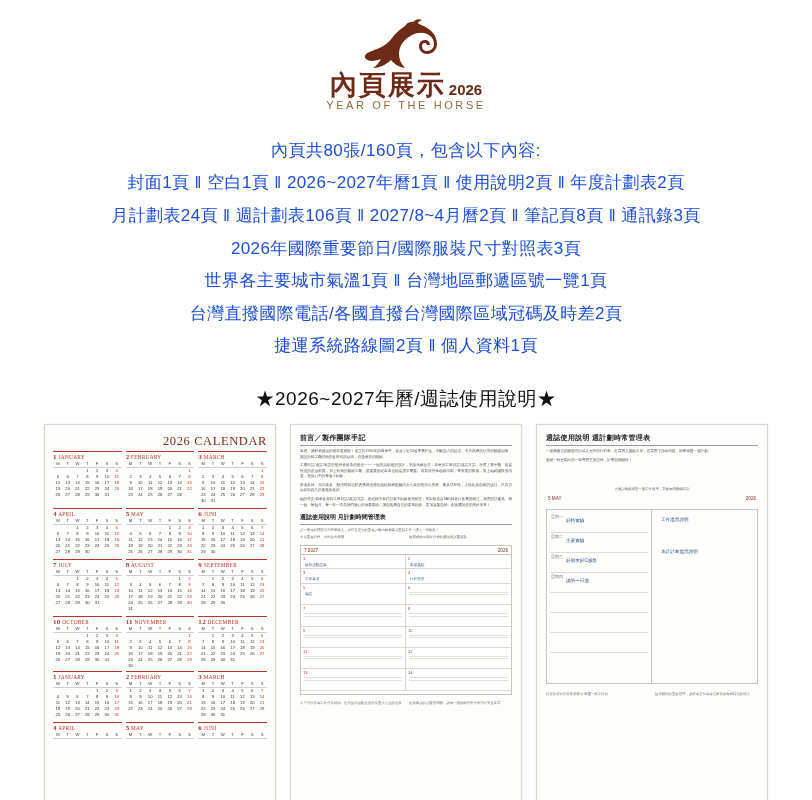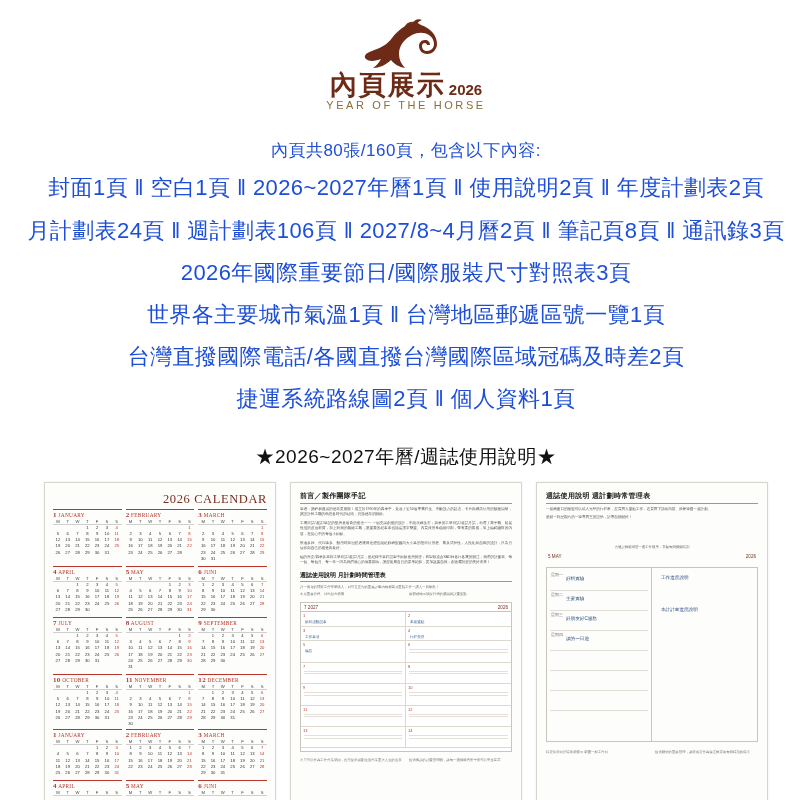--- a/index.html
+++ b/index.html
@@ -58,21 +58,21 @@
     margin-top: 24px;
     text-align: center;
     color: #1d4ed8;
   }
   .intro-lead {
     font-size: 17px;
     line-height: 1.9;
     letter-spacing: .5px;
   }
   .intro-line {
-    font-size: 22px;
+    font-size: 17px;
     line-height: 1.92;
     letter-spacing: .4px;
     white-space: nowrap;
   }
 
   
   .section-title {
     margin-top: 23px;
     text-align: center;
     font-size: 19px;

